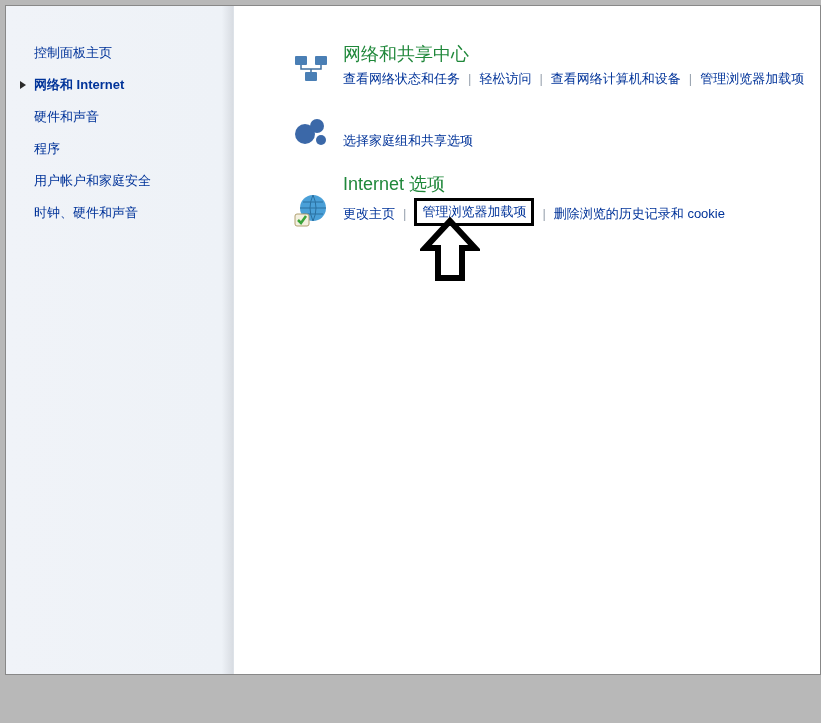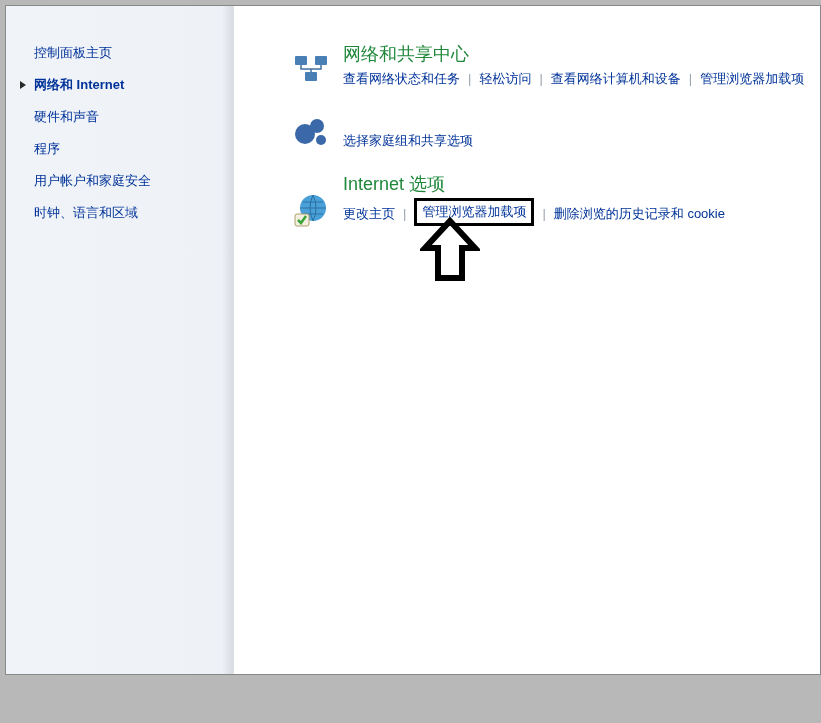--- a/index.html
+++ b/index.html
@@ -117,21 +117,21 @@
 <body>
 
 <div class="window">
 
   <div class="sidebar">
     <a>控制面板主页</a>
     <a class="active">网络和 Internet</a>
     <a>硬件和声音</a>
     <a>程序</a>
     <a>用户帐户和家庭安全</a>
-    <a>时钟、语言和区域</a>
+    <a>时钟、硬件和声音</a>
   </div>
 
   <div class="main">
 
     <div class="category">
       <svg class="cat-icon network-icon" viewBox="0 0 36 36">
         <rect x="2" y="4" width="12" height="9" rx="1" fill="#5a8fc8"></rect>
         <rect x="22" y="4" width="12" height="9" rx="1" fill="#5a8fc8"></rect>
         <rect x="12" y="20" width="12" height="9" rx="1" fill="#5a8fc8"></rect>
         <path d="M8 13 L8 17 L18 17 L18 20 M28 13 L28 17 L18 17" stroke="#4070a0" stroke-width="1.5" fill="none"></path>

